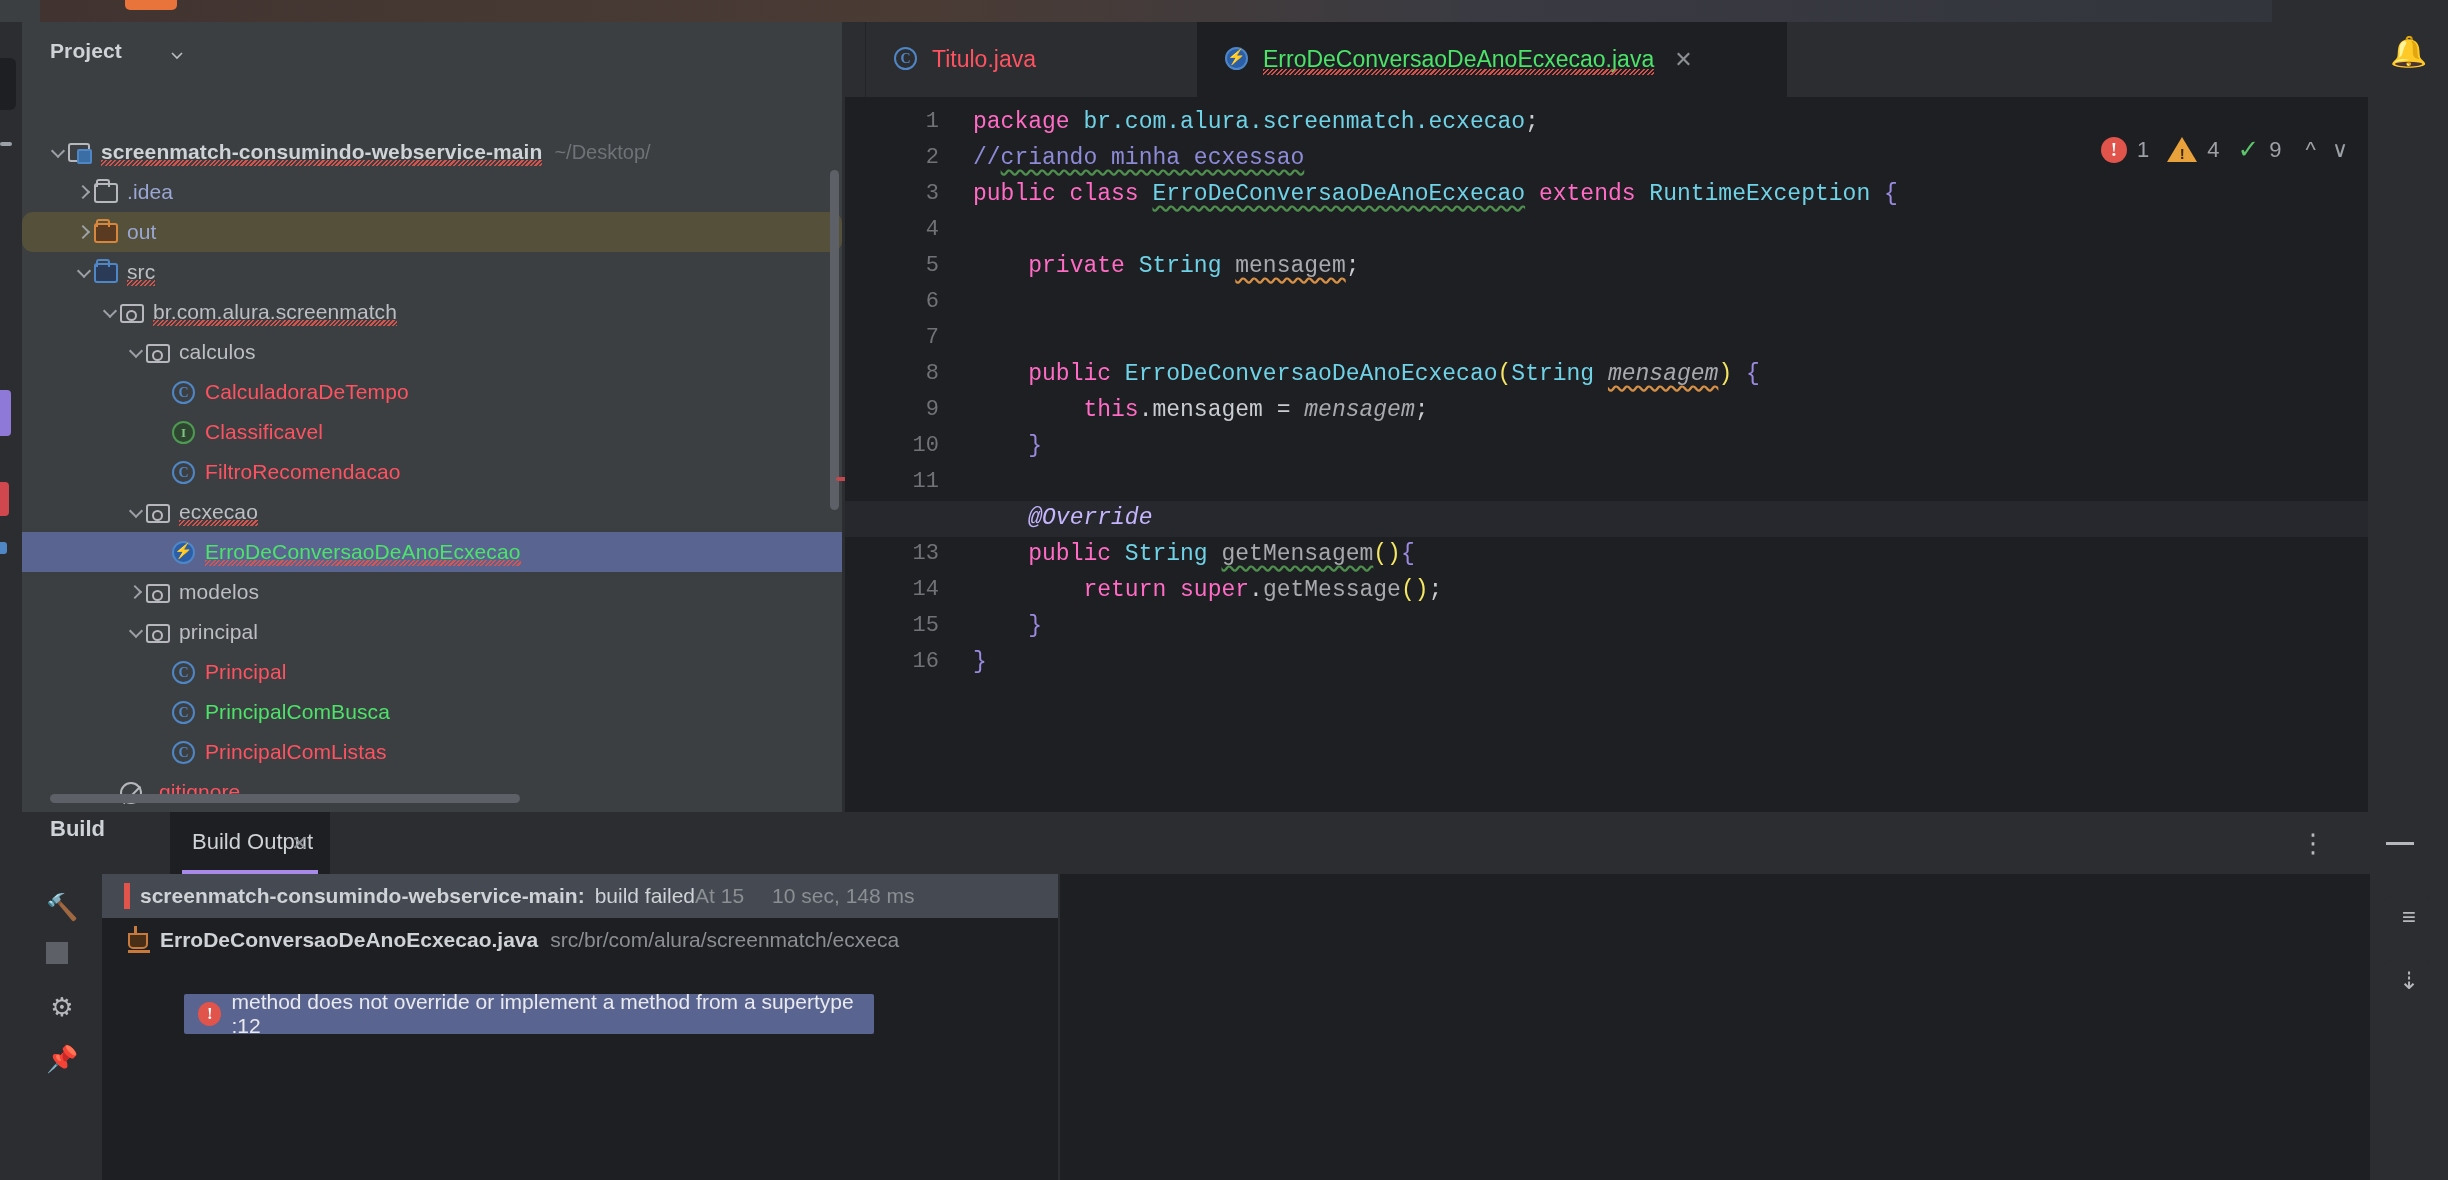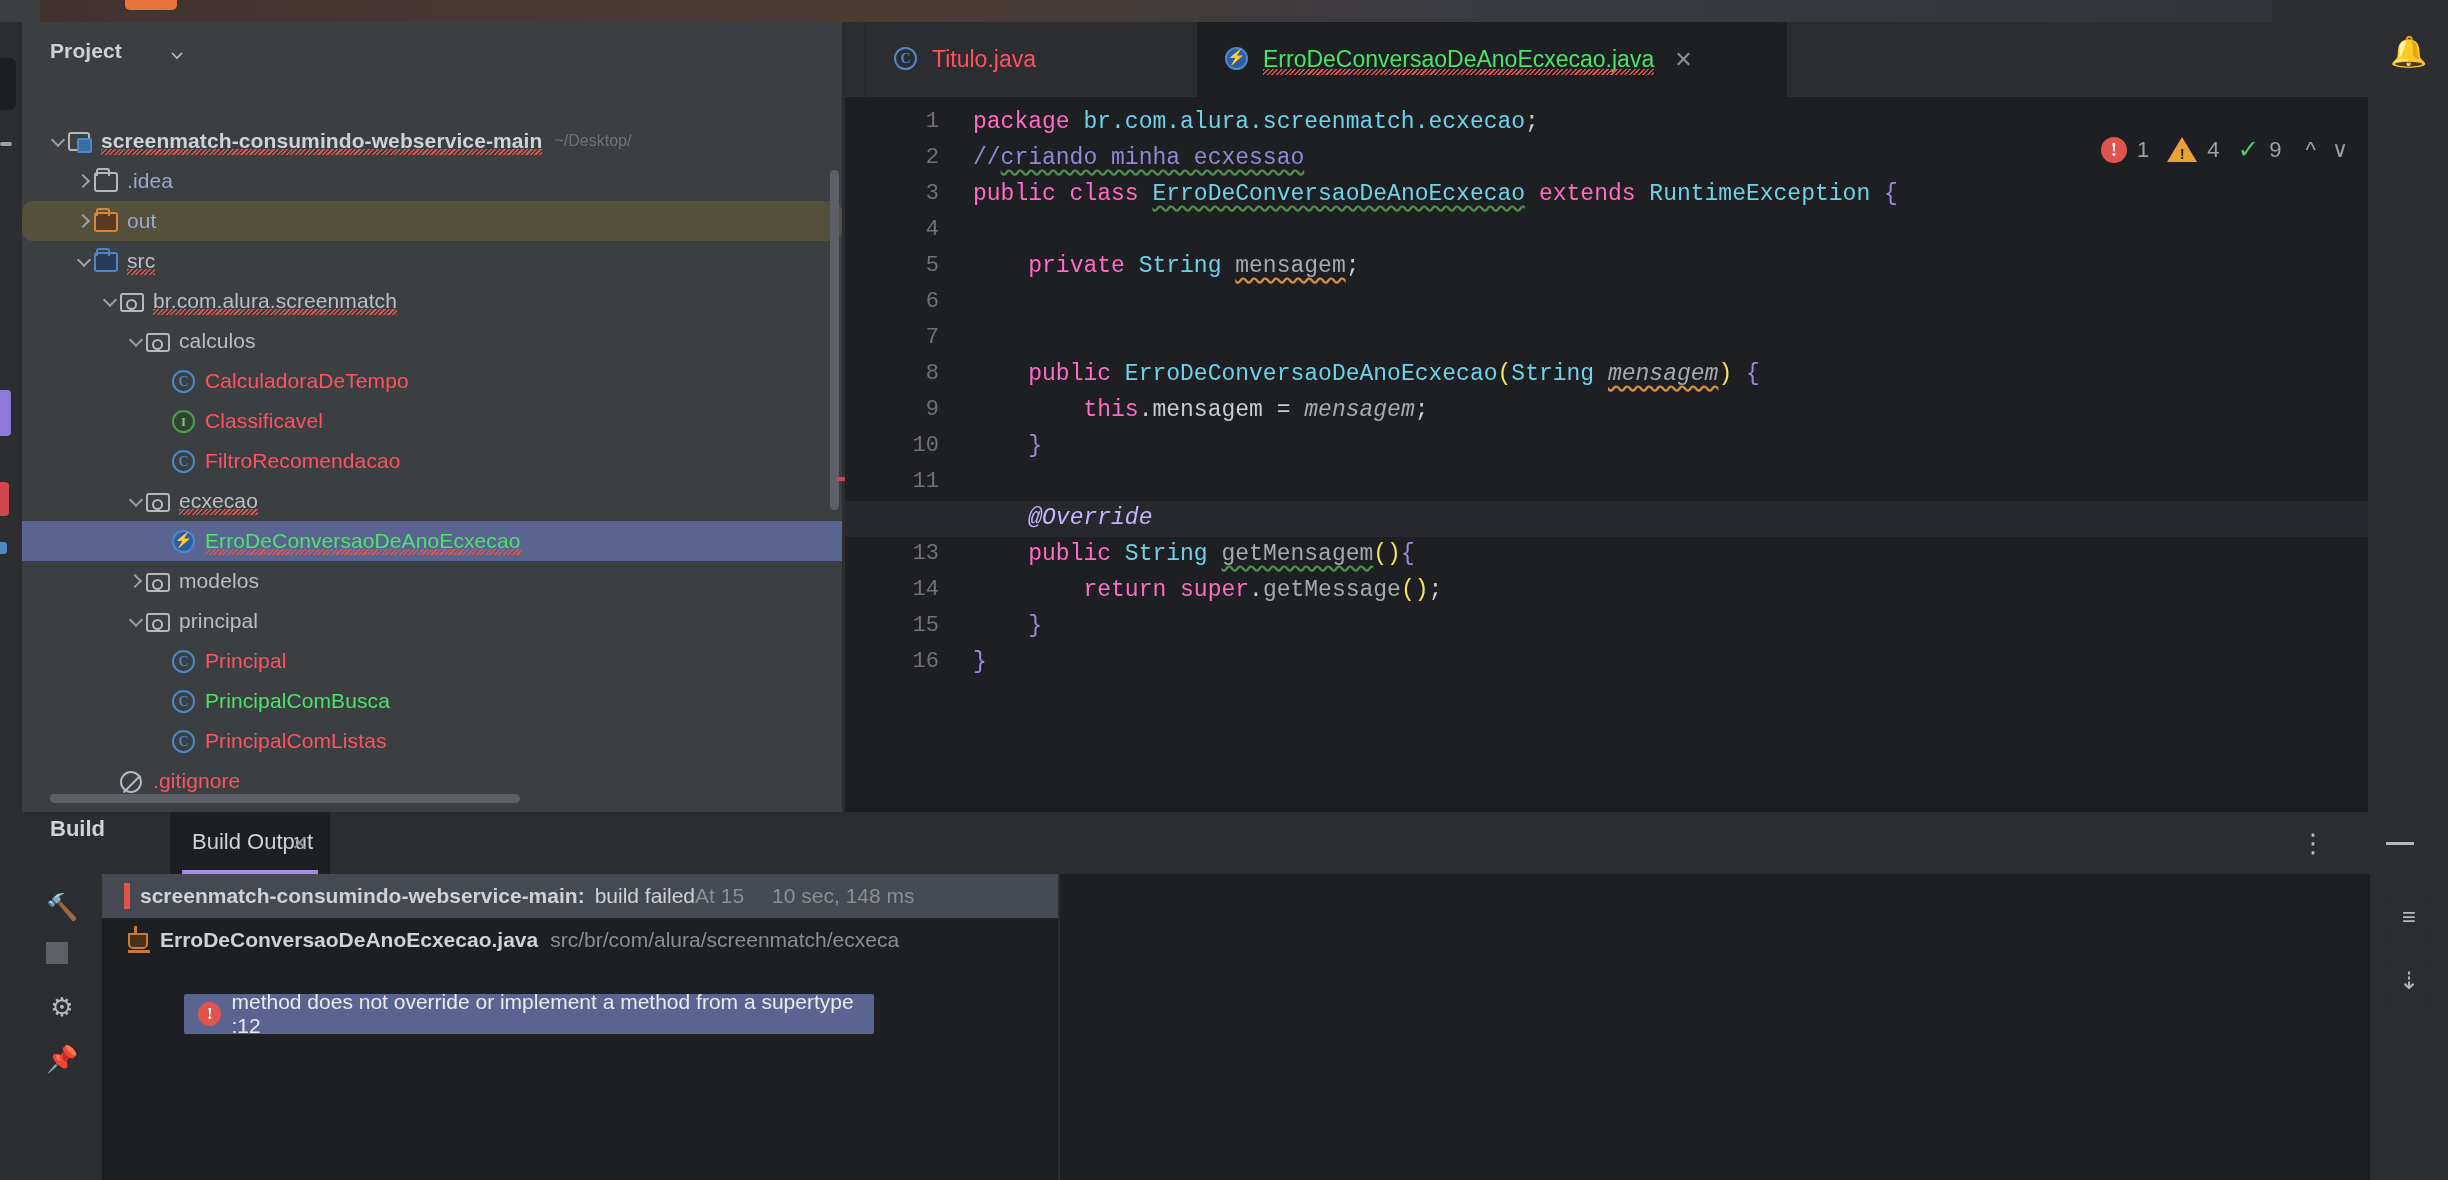--- a/index.html
+++ b/index.html
@@ -30,38 +30,38 @@
   .rail-red { position:absolute; left:0; top:460px; width:9px; height:34px; background:#d0474d; border-radius:0 4px 4px 0;}
   .rail-blue { position:absolute; left:0; top:520px; width:7px; height:12px; background:#4f86c6; border-radius:0 3px 3px 0;}
 
   
   .project-panel { position:absolute; left:22px; top:22px; width:820px; height:790px; background:#3c3f41; }
   .pp-header { position:absolute; left:0; top:0; width:820px; height:58px; background:#3c3f41; }
   .pp-title { position:absolute; left:28px; top:17px; font-size:21px; font-weight:bold; color:#cfd2d6; letter-spacing:.1px;}
   .pp-chev { position:absolute; left:148px; top:26px; width:14px; height:14px; }
   .pp-body { position:absolute; left:0; top:58px; width:820px; height:732px; background:#3c3f41; }
 
-  .tree { position:absolute; left:0; top:41px; width:820px; }
+  .tree { position:absolute; left:0; top:52px; width:820px; }
   .trow { position:relative; height:40px; white-space:nowrap; display:flex; align-items:center; }
   .trow.sel { background:#5a6490; }
   .trow.hl  { background:#54503a;border-radius:11px; }
   .arrow { width:18px; height:18px; display:inline-block; position:relative; flex:0 0 auto; }
   .arrow.down::before, .arrow.right::before {
     content:""; position:absolute; border-left:2px solid #9da0a6; border-bottom:2px solid #9da0a6;
     width:8px; height:8px; left:3px; top:4px;
   }
   .arrow.down::before { transform: rotate(-45deg); top:3px;}
   .arrow.right::before { transform: rotate(-135deg); left:2px; top:4px;}
   .ico { width:24px; height:24px; flex:0 0 auto; margin-right:9px; position:relative;}
   .tlabel { font-size:21px; color:#bcbec4; letter-spacing:.1px; }
   .tlabel.red { color:#ff5261; }
   .tlabel.green { color:#4ce369; }
   .tlabel.blueish { color:#9aa7d4; }
   .tlabel.bold { font-weight:bold; color:#cfd2d6; }
-  .tpath { font-size:16px; color:#6f7277; margin-left:12px; }
+  .tpath { font-size:20px; color:#6f7277; margin-left:12px; }
   .squiggle-wrap { position:relative; display:inline-block; }
   .squiggle-wrap > .sq {
     position:absolute; left:0; right:0; bottom:-2px; height:6px;
     background: repeating-linear-gradient(135deg,#e0544c 0 1.6px, transparent 1.6px 3.2px);
     opacity:.95;
   }
 
   
   .fold { width:24px; height:20px; border:2px solid #b6b8bd; border-radius:3px; position:absolute; top:3px; left:0;}
   .fold::before { content:""; position:absolute; left:-0px; top:-6px; width:10px; height:6px;

